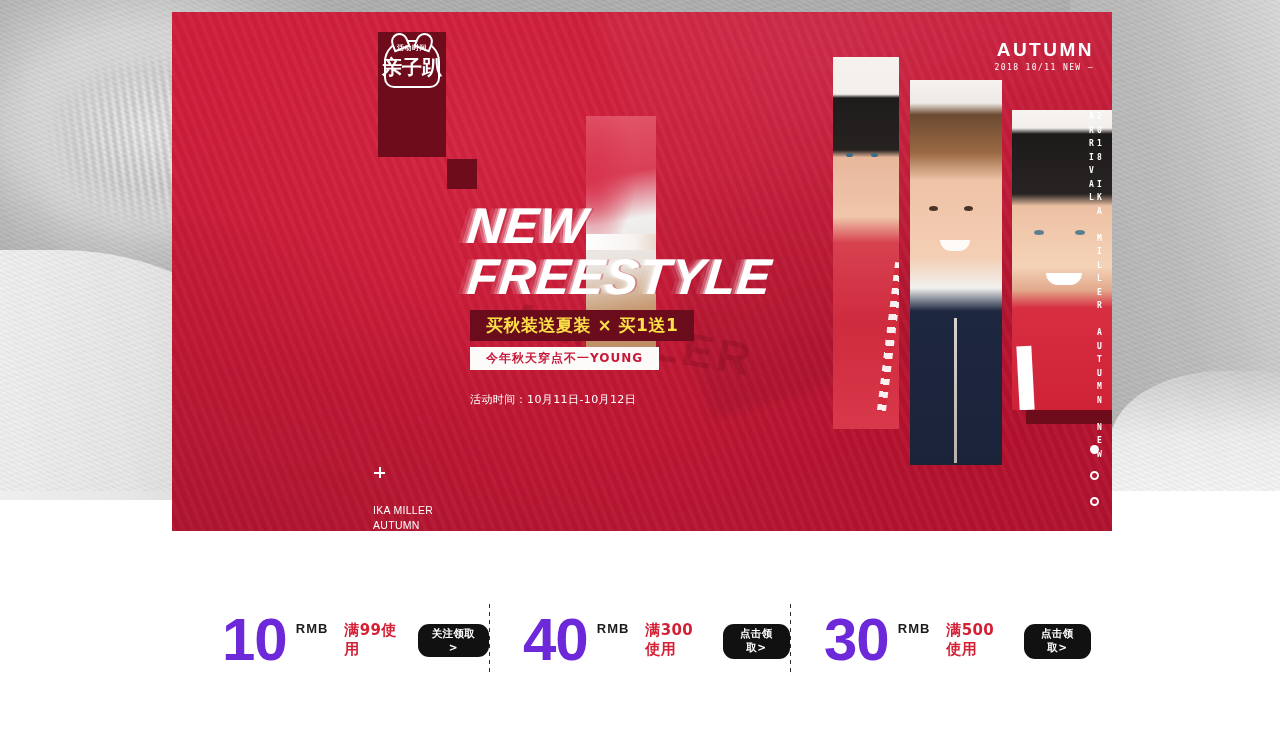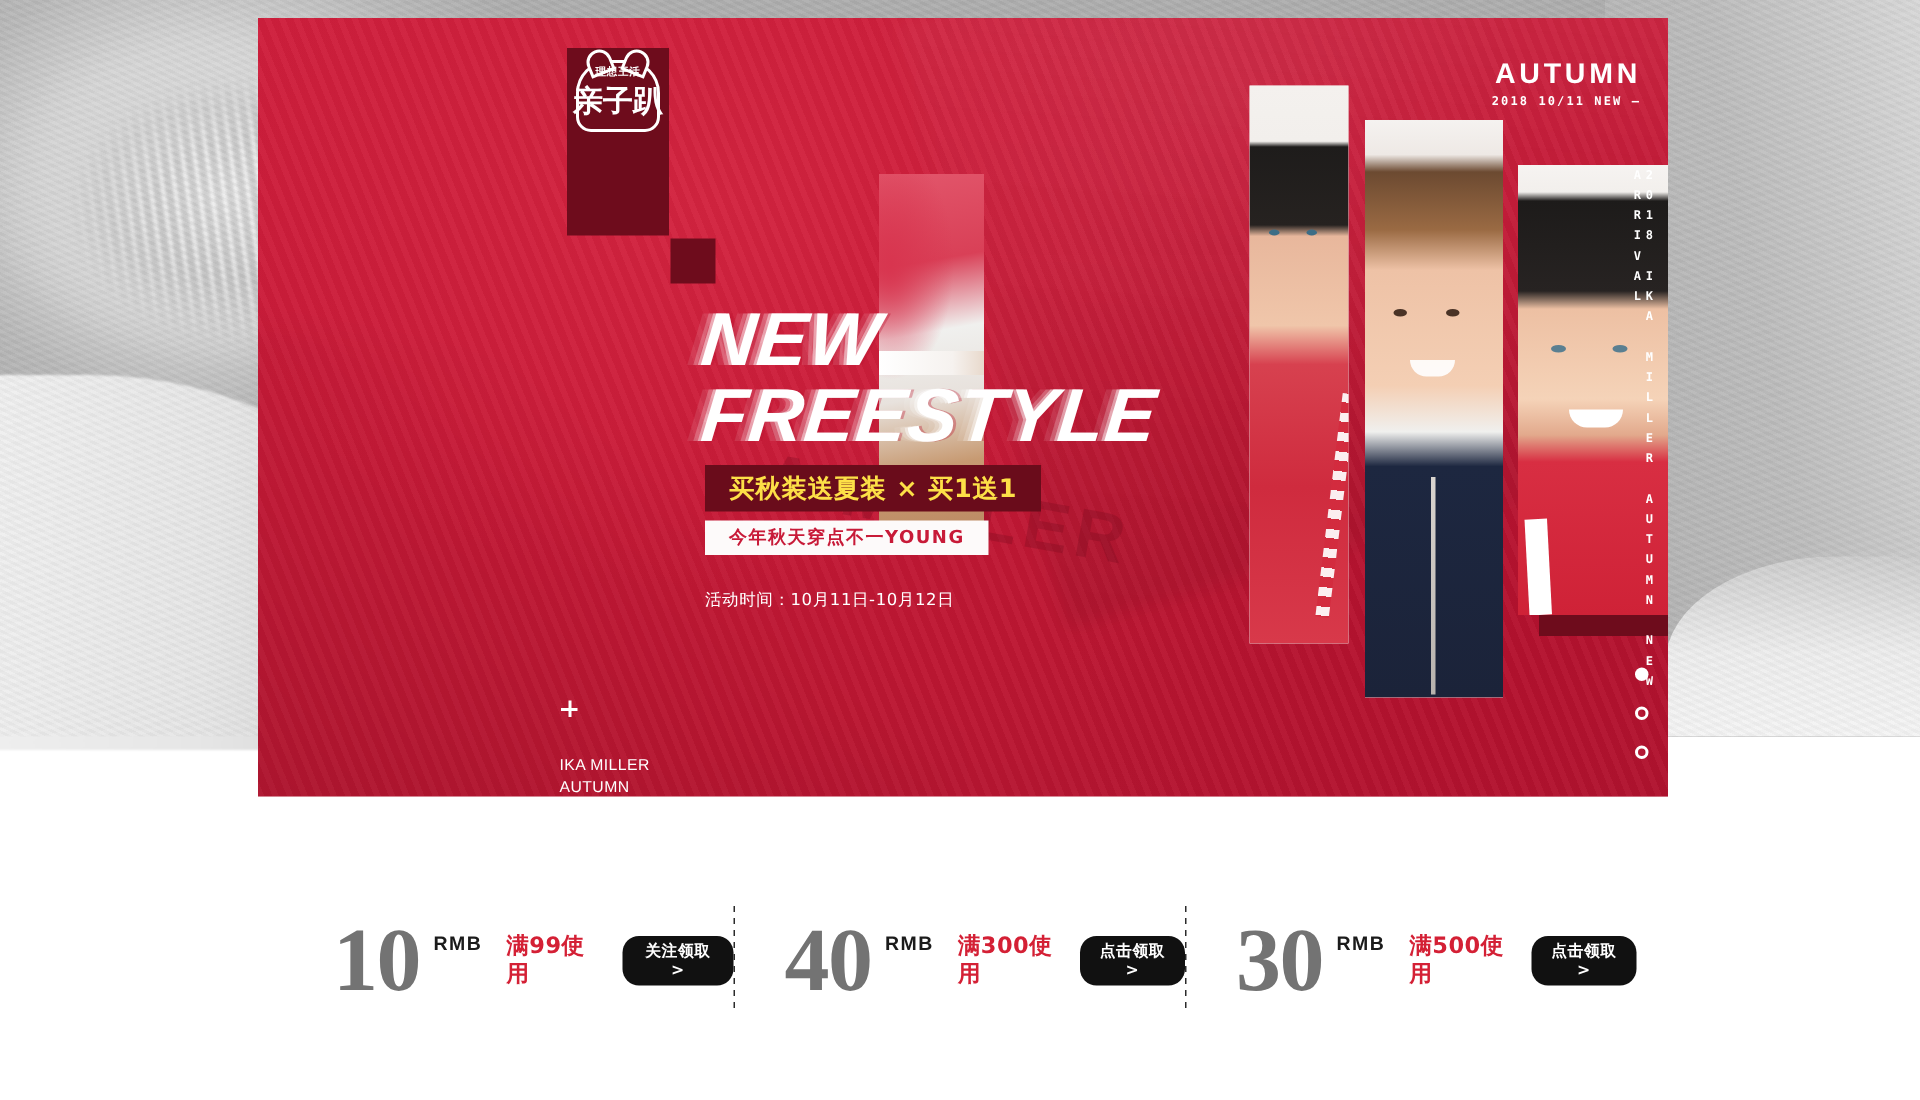--- a/index.html
+++ b/index.html
@@ -120,21 +120,21 @@
     position:absolute; left:275px; top:147px; width:30px; height:30px;
     background:#6e0c1c;
   }
 
   
   .autumn-wrap{ position:absolute; right:18px; top:28px; text-align:right; }
   .autumn-title{
     font-size:19px; font-weight:700; color:#fff; letter-spacing:2.5px; line-height:1;
   }
   .autumn-sub{
-    margin-top:4px; font-size:8px; font-weight:700; color:#fff;
+    margin-top:4px; font-size:8px; font-weight:400; color:#fff;
     letter-spacing:1.4px; font-family:"DejaVu Sans Mono",monospace;
   }
 
   
   .side-vert{
     position:absolute; right:9px; top:100px;
     writing-mode:vertical-rl; text-orientation:upright;
     font-size:8px; font-weight:700; color:#fff;
     letter-spacing:4.5px; line-height:1;
     font-family:"DejaVu Sans Mono",monospace;
@@ -267,22 +267,22 @@
   }
   .s4sh{ left:854px; top:112px; width:106px; height:300px; }
 
   
   .coupons{
     position:absolute; left:0; top:590px; width:1280px; height:100px;
     display:flex; align-items:center; justify-content:center;
   }
   .coupon{ display:flex; align-items:center; gap:9px; width:300px; justify-content:center; }
   .cp-num{
-    font-size:60px; font-weight:700; color:#737373; line-height:.88;
-    font-family:Liberation Serif, serif; letter-spacing:-1px;margin-left:33px;
+    font-size:60px; font-weight:700; color:#6d28d9; line-height:.88;
+    font-family:Liberation Sans, sans-serif; letter-spacing:-1px;margin-left:33px;
   }
   .cp-right{ display:flex; gap:16px; }
   .cp-rmb{ font-size:13px; font-weight:700; color:#1b1b1b; letter-spacing:1px; }
   .cp-cond{
     font-size:15px; font-weight:700; color:#d42035; letter-spacing:.3px;
     font-family:"DejaVu Sans",sans-serif;
   }
   .cp-btn{
     margin-top:3px; background:#111; color:#fff; border-radius:11px;
     font-size:10.5px; font-weight:700; padding:3.5px 13px;
@@ -338,21 +338,21 @@
         <div class="eye l"></div>
         <div class="eye r"></div>
         <div class="braces"></div>
         <div class="wstripe"></div>
       </div>
 
     </div>
 
     <div class="logo-plate"></div>
     <div class="logo-mark"></div>
-    <div class="logo-top-cn">理想王活</div>
+    <div class="logo-top-cn">活动时间</div>
     <div class="logo-main-cn">亲子趴</div>
     <div class="logo-square"></div>
 
     <div class="autumn-wrap">
       <div class="autumn-title">AUTUMN</div>
       <div class="autumn-sub">2018 10/11 NEW —</div>
     </div>
 
     <div class="side-vert">2018 IKA MILLER AUTUMN NEW ARRIVAL</div>
 

